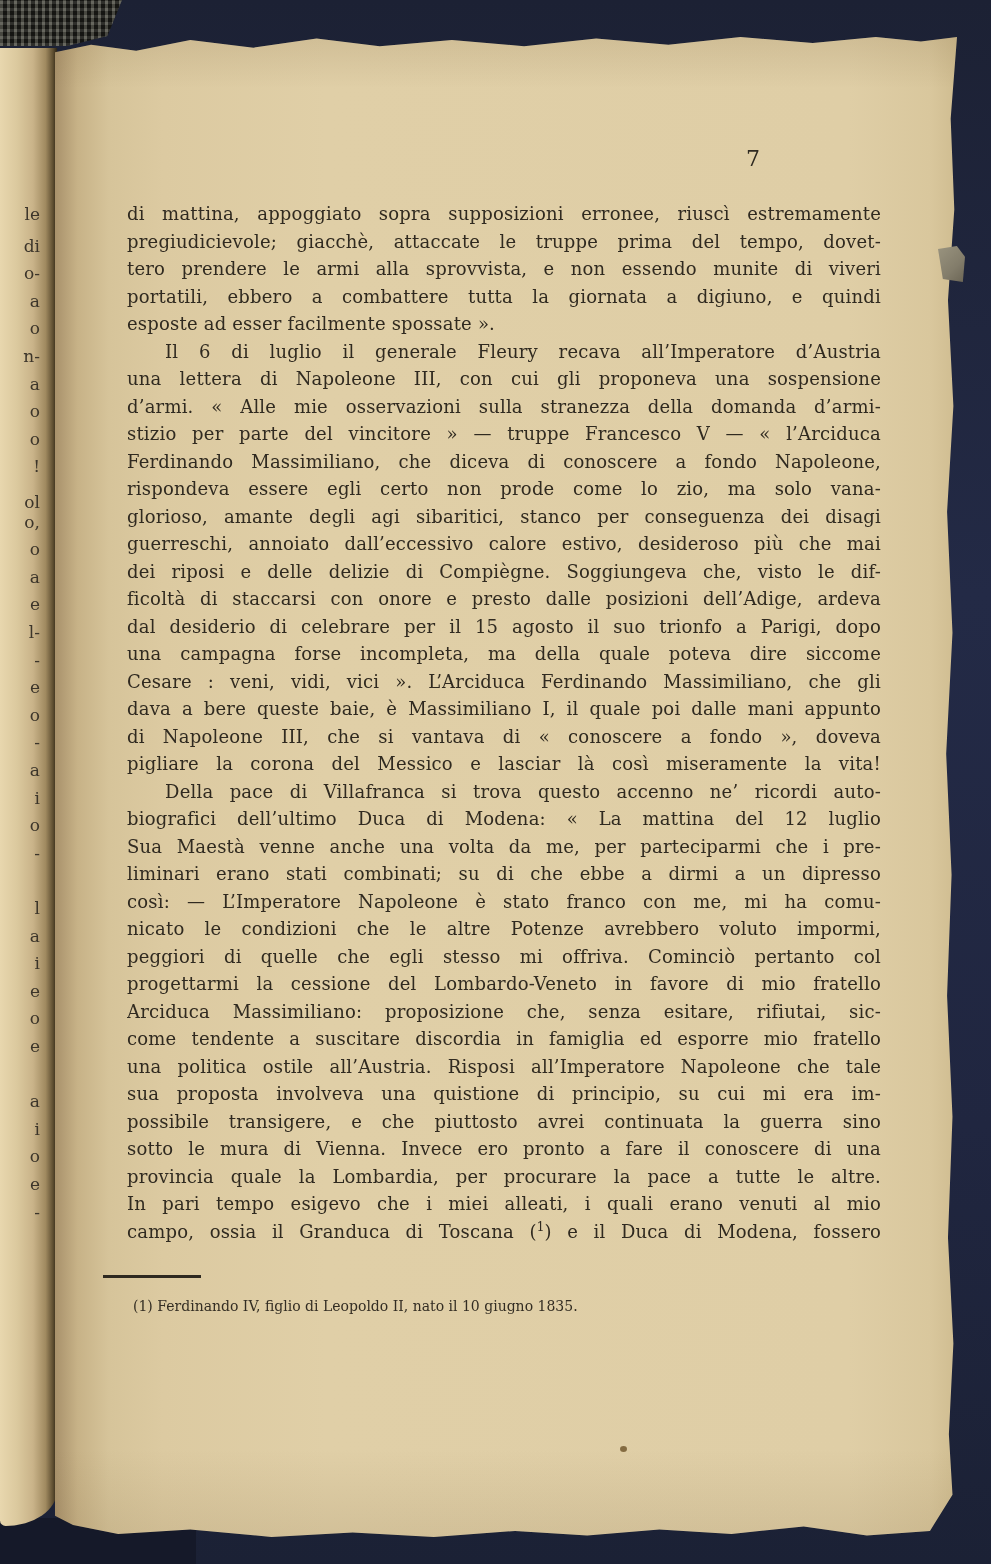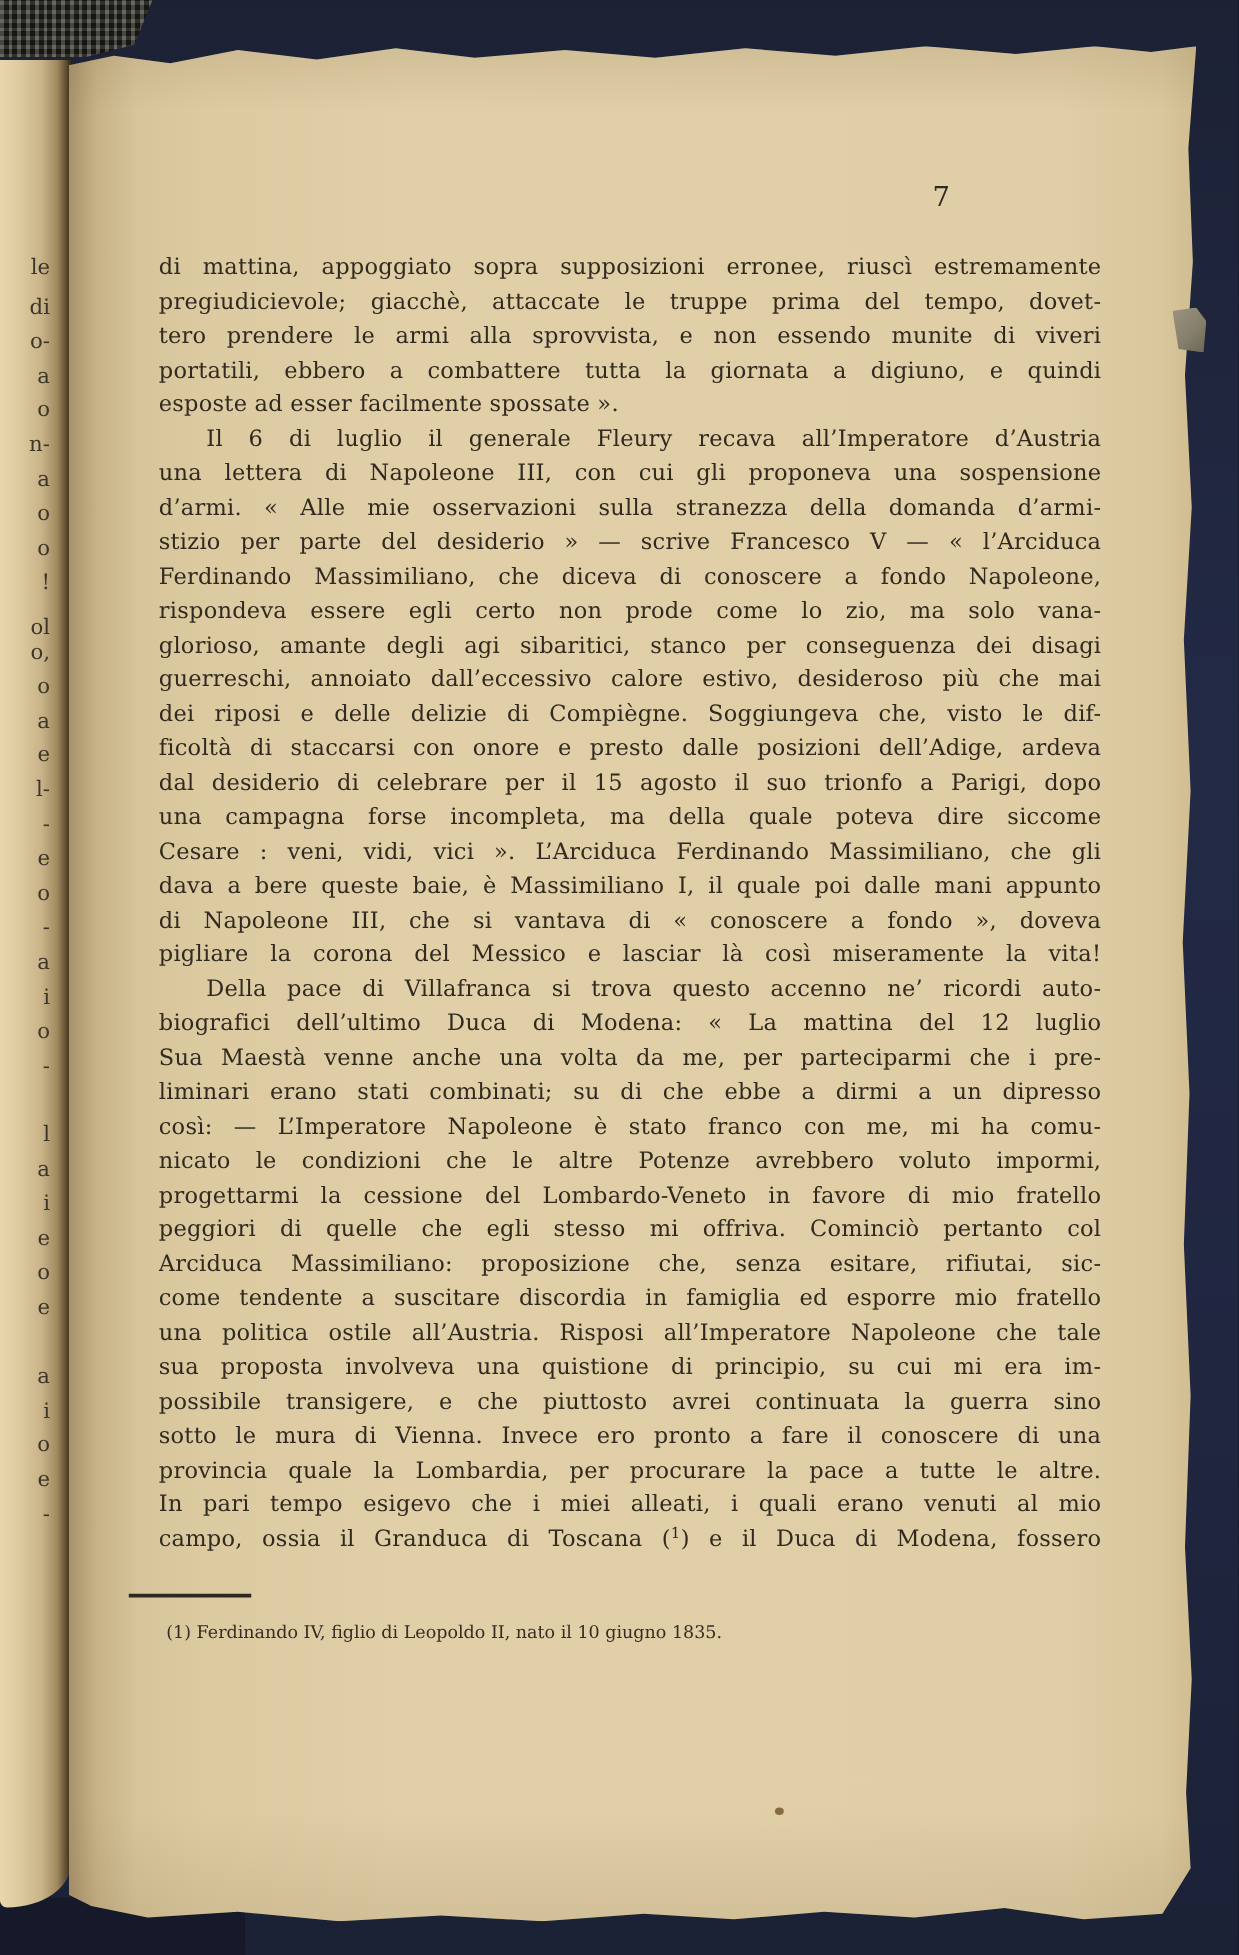--- a/index.html
+++ b/index.html
@@ -128,43 +128,43 @@
           <div class="tline"><span>di mattina, appoggiato sopra supposizioni erronee, riuscì estremamente</span></div>
           <div class="tline"><span>pregiudicievole; giacchè, attaccate le truppe prima del tempo, dovet-</span></div>
           <div class="tline"><span>tero prendere le armi alla sprovvista, e non essendo munite di viveri</span></div>
           <div class="tline"><span>portatili, ebbero a combattere tutta la giornata a digiuno, e quindi</span></div>
           <div class="tline no-just"><span>esposte ad esser facilmente spossate ».</span></div>
         </div>
         <div>
           <div class="tline indent"><span>Il 6 di luglio il generale Fleury recava all’Imperatore d’Austria</span></div>
           <div class="tline"><span>una lettera di Napoleone III, con cui gli proponeva una sospensione</span></div>
           <div class="tline"><span>d’armi. « Alle mie osservazioni sulla stranezza della domanda d’armi-</span></div>
-          <div class="tline"><span>stizio per parte del desiderio » — scrive Francesco V — « l’Arciduca</span></div>
+          <div class="tline"><span>stizio per parte del vincitore » — truppe Francesco V — « l’Arciduca</span></div>
           <div class="tline"><span>Ferdinando Massimiliano, che diceva di conoscere a fondo Napoleone,</span></div>
           <div class="tline"><span>rispondeva essere egli certo non prode come lo zio, ma solo vana-</span></div>
           <div class="tline"><span>glorioso, amante degli agi sibaritici, stanco per conseguenza dei disagi</span></div>
           <div class="tline"><span>guerreschi, annoiato dall’eccessivo calore estivo, desideroso più che mai</span></div>
           <div class="tline"><span>dei riposi e delle delizie di Compiègne. Soggiungeva che, visto le dif-</span></div>
           <div class="tline"><span>ficoltà di staccarsi con onore e presto dalle posizioni dell’Adige, ardeva</span></div>
           <div class="tline"><span>dal desiderio di celebrare per il 15 agosto il suo trionfo a Parigi, dopo</span></div>
           <div class="tline"><span>una campagna forse incompleta, ma della quale poteva dire siccome</span></div>
           <div class="tline"><span>Cesare : </span><span class="it">veni, vidi, vici</span><span> ». L’Arciduca Ferdinando Massimiliano, che gli</span></div>
           <div class="tline"><span>dava a bere queste baie, è Massimiliano I, il quale poi dalle mani appunto</span></div>
           <div class="tline"><span>di Napoleone III, che si vantava di « conoscere a fondo », doveva</span></div>
           <div class="tline"><span>pigliare la corona del Messico e lasciar là così miseramente la vita!</span></div>
         </div>
         <div>
           <div class="tline indent"><span>Della pace di Villafranca si trova questo accenno ne’ ricordi auto-</span></div>
           <div class="tline"><span>biografici dell’ultimo Duca di Modena: « La mattina del 12 luglio</span></div>
           <div class="tline"><span>Sua Maestà venne anche una volta da me, per parteciparmi che i pre-</span></div>
           <div class="tline"><span>liminari erano stati combinati; su di che ebbe a dirmi a un dipresso</span></div>
           <div class="tline"><span>così: — L’Imperatore Napoleone è stato franco con me, mi ha comu-</span></div>
           <div class="tline"><span>nicato le condizioni che le altre Potenze avrebbero voluto impormi,</span></div>
+          <div class="tline"><span>peggiori di quelle che egli stesso mi offriva. Cominciò pertanto col</span></div>
           <div class="tline"><span>progettarmi la cessione del Lombardo-Veneto in favore di mio fratello</span></div>
-          <div class="tline"><span>peggiori di quelle che egli stesso mi offriva. Cominciò pertanto col</span></div>
           <div class="tline"><span>Arciduca Massimiliano: proposizione che, senza esitare, rifiutai, sic-</span></div>
           <div class="tline"><span>come tendente a suscitare discordia in famiglia ed esporre mio fratello</span></div>
           <div class="tline"><span>una politica ostile all’Austria. Risposi all’Imperatore Napoleone che tale</span></div>
           <div class="tline"><span>sua proposta involveva una quistione di principio, su cui mi era im-</span></div>
           <div class="tline"><span>possibile transigere, e che piuttosto avrei continuata la guerra sino</span></div>
           <div class="tline"><span>sotto le mura di Vienna. Invece ero pronto a fare il conoscere di una</span></div>
           <div class="tline"><span>provincia quale la Lombardia, per procurare la pace a tutte le altre.</span></div>
           <div class="tline"><span>In pari tempo esigevo che i miei alleati, i quali erano venuti al mio</span></div>
           <div class="tline"><span>campo, ossia il Granduca di Toscana (</span><span class="sup">1</span><span>) e il Duca di Modena, fossero</span></div>
         </div>

